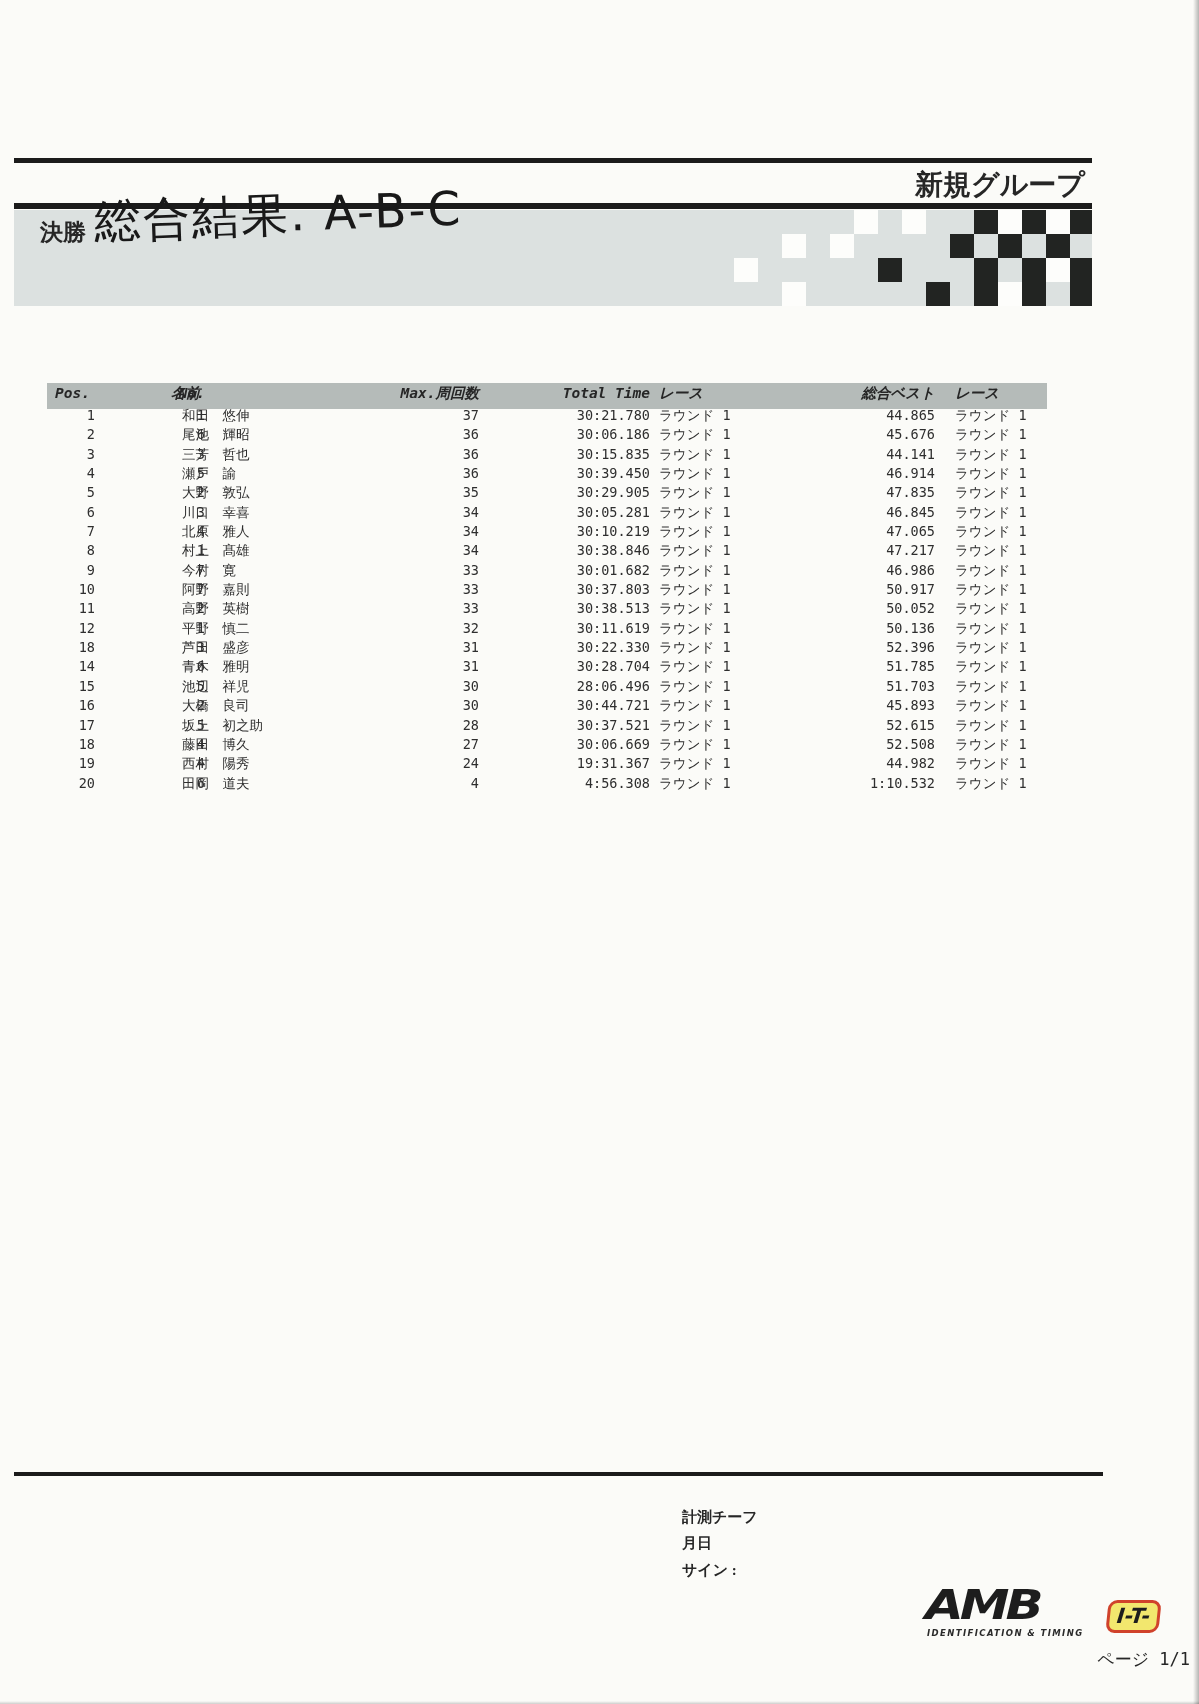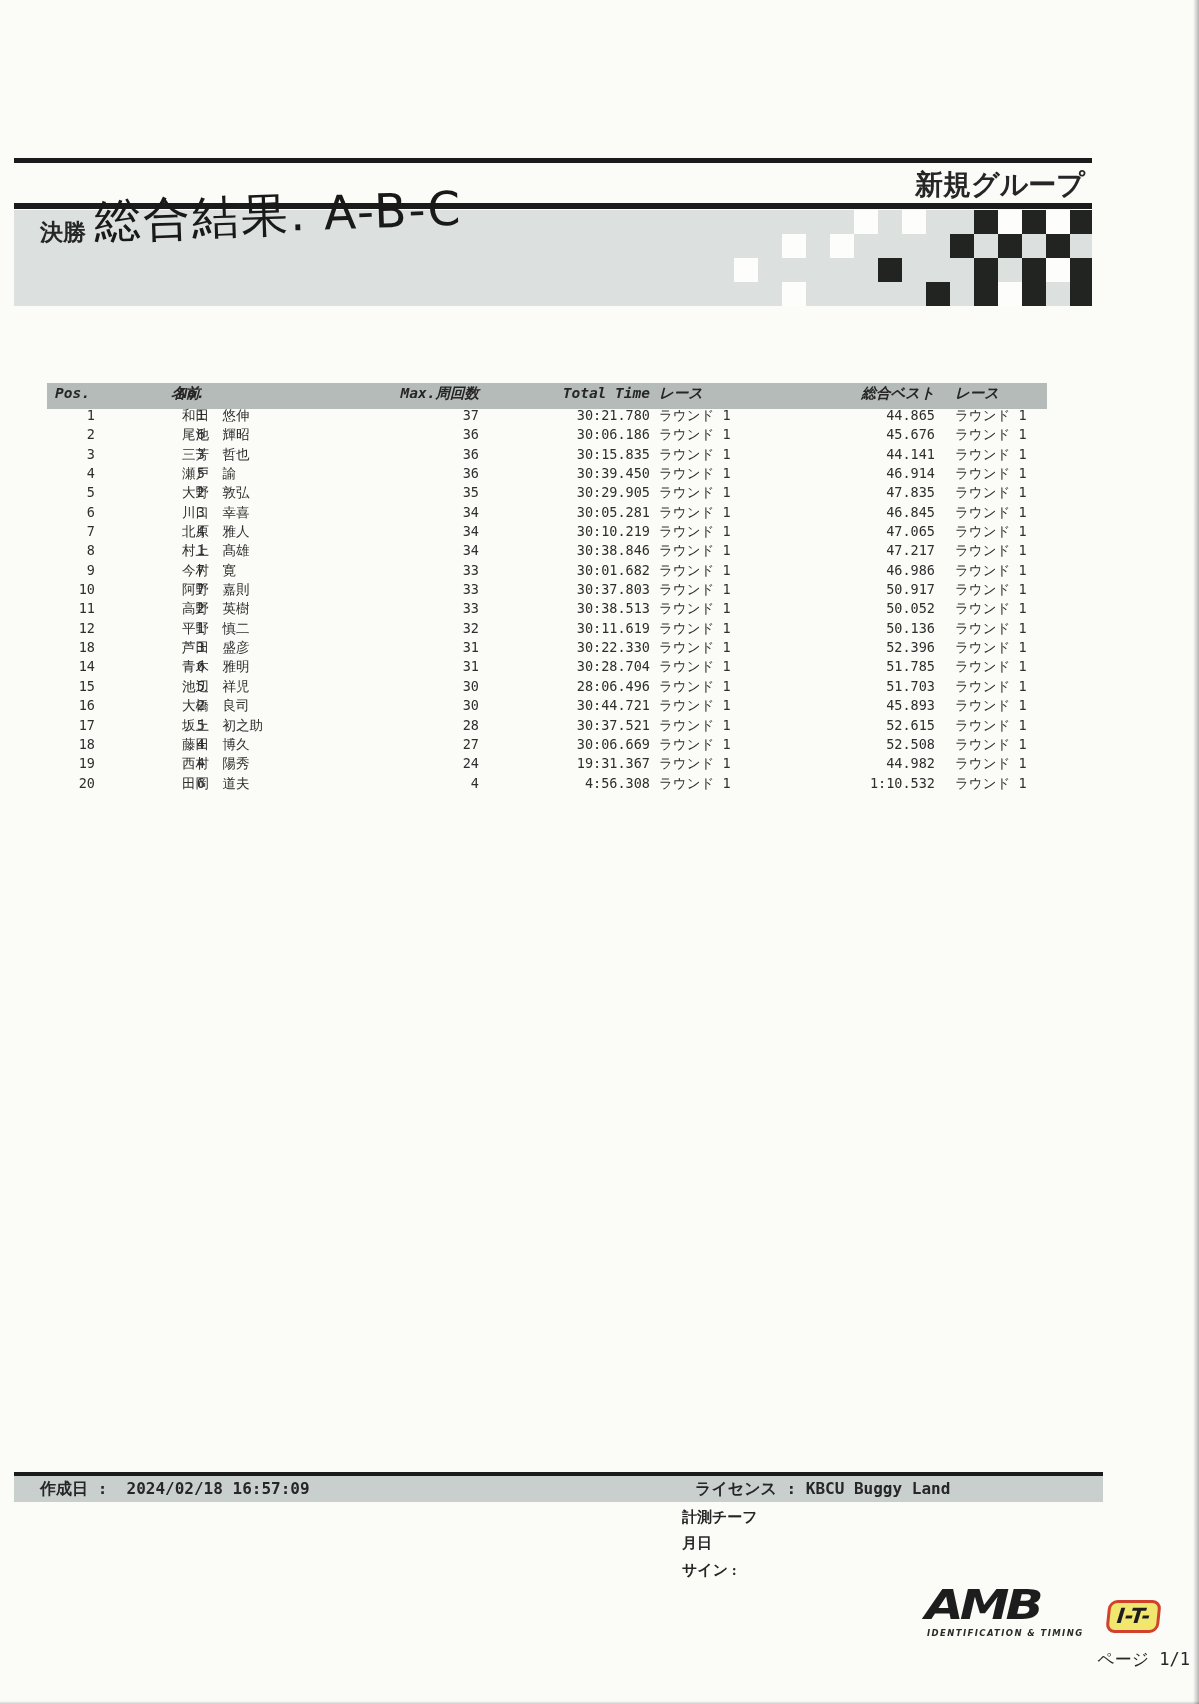--- a/index.html
+++ b/index.html
@@ -322,28 +322,20 @@
         <span class="c-name">田岡　道夫</span>
         <span class="c-laps">4</span>
         <span class="c-total">4:56.308</span>
         <span class="c-race">ラウンド 1</span>
         <span class="c-best">1:10.532</span>
         <span class="c-best_race">ラウンド 1</span>
       </div>
     </div>
 
   <div class="rule foot-rule"></div>
-  <div class="foot-bar" style="background: rgb(201, 207, 205);">
-    <span class="created">
-      <span>作成日 :</span>&nbsp;&nbsp;<span>2024/02/18 16:57:09</span>
-    </span>
-    <span class="license">
-      <span>ライセンス :</span>&nbsp;<span>KBCU Buggy Land</span>
-    </span>
-  </div>
   <div class="sig-line" style="top:1508px;">計測チーフ</div>
   <div class="sig-line" style="top:1534px;">月日</div>
   <div class="sig-line" style="top:1561px;font-family:Liberation Serif, serif;">サイン :</div>
 
 
   <div class="logo">
     <div class="logo-amb">AMB</div>
     <div class="logo-sub">IDENTIFICATION &amp; TIMING</div>
     <div class="logo-badge" style="background: rgb(242, 231, 110); border: 3px solid rgb(208, 66, 43);">I-T-</div>
   </div>

